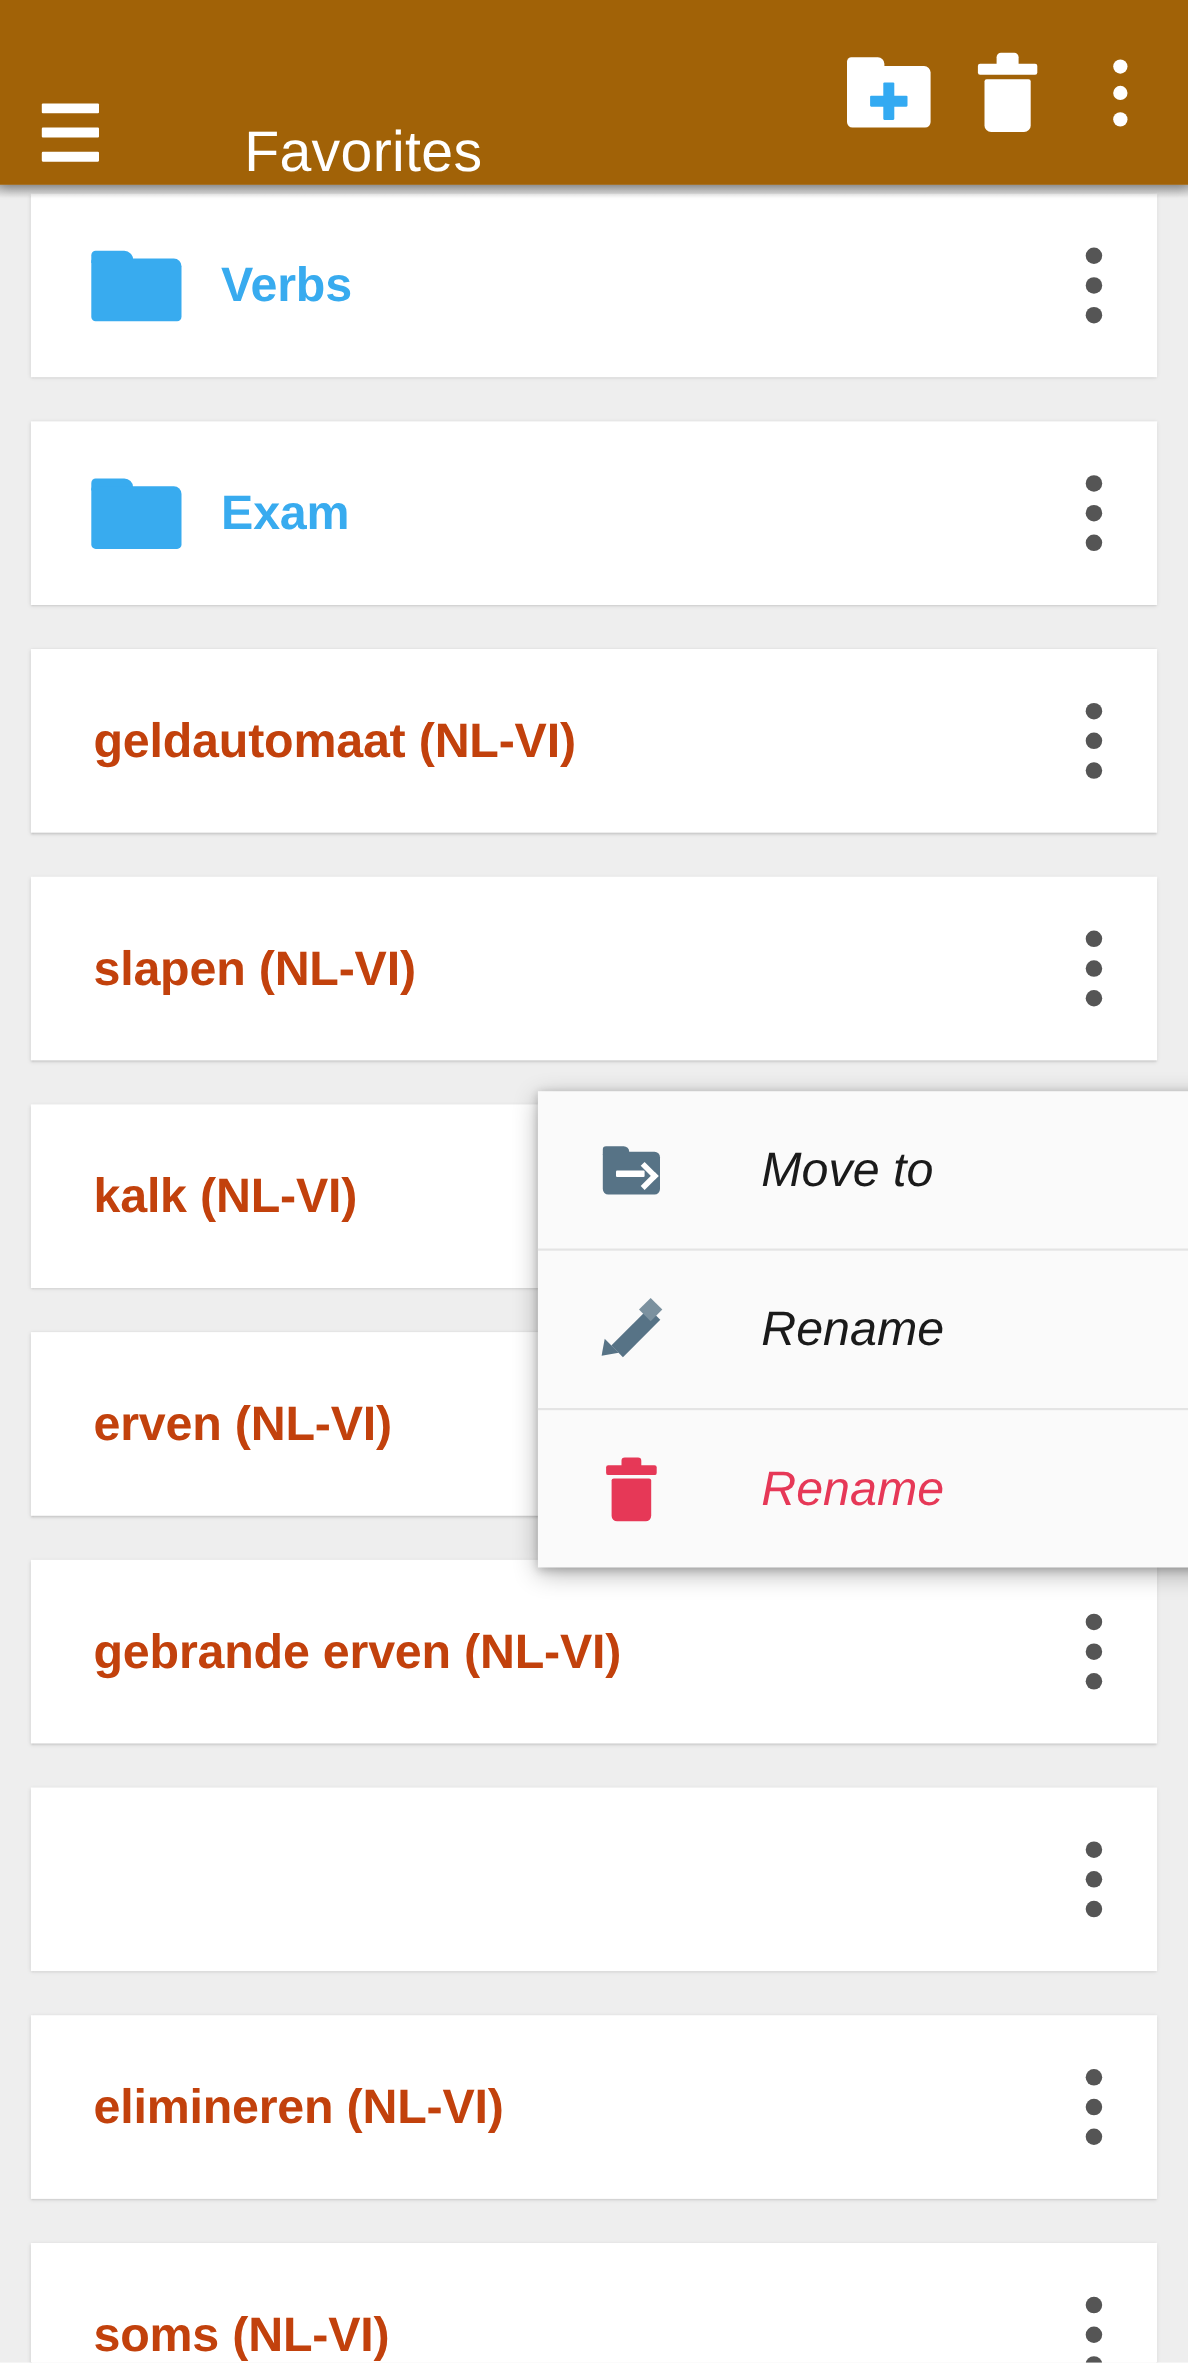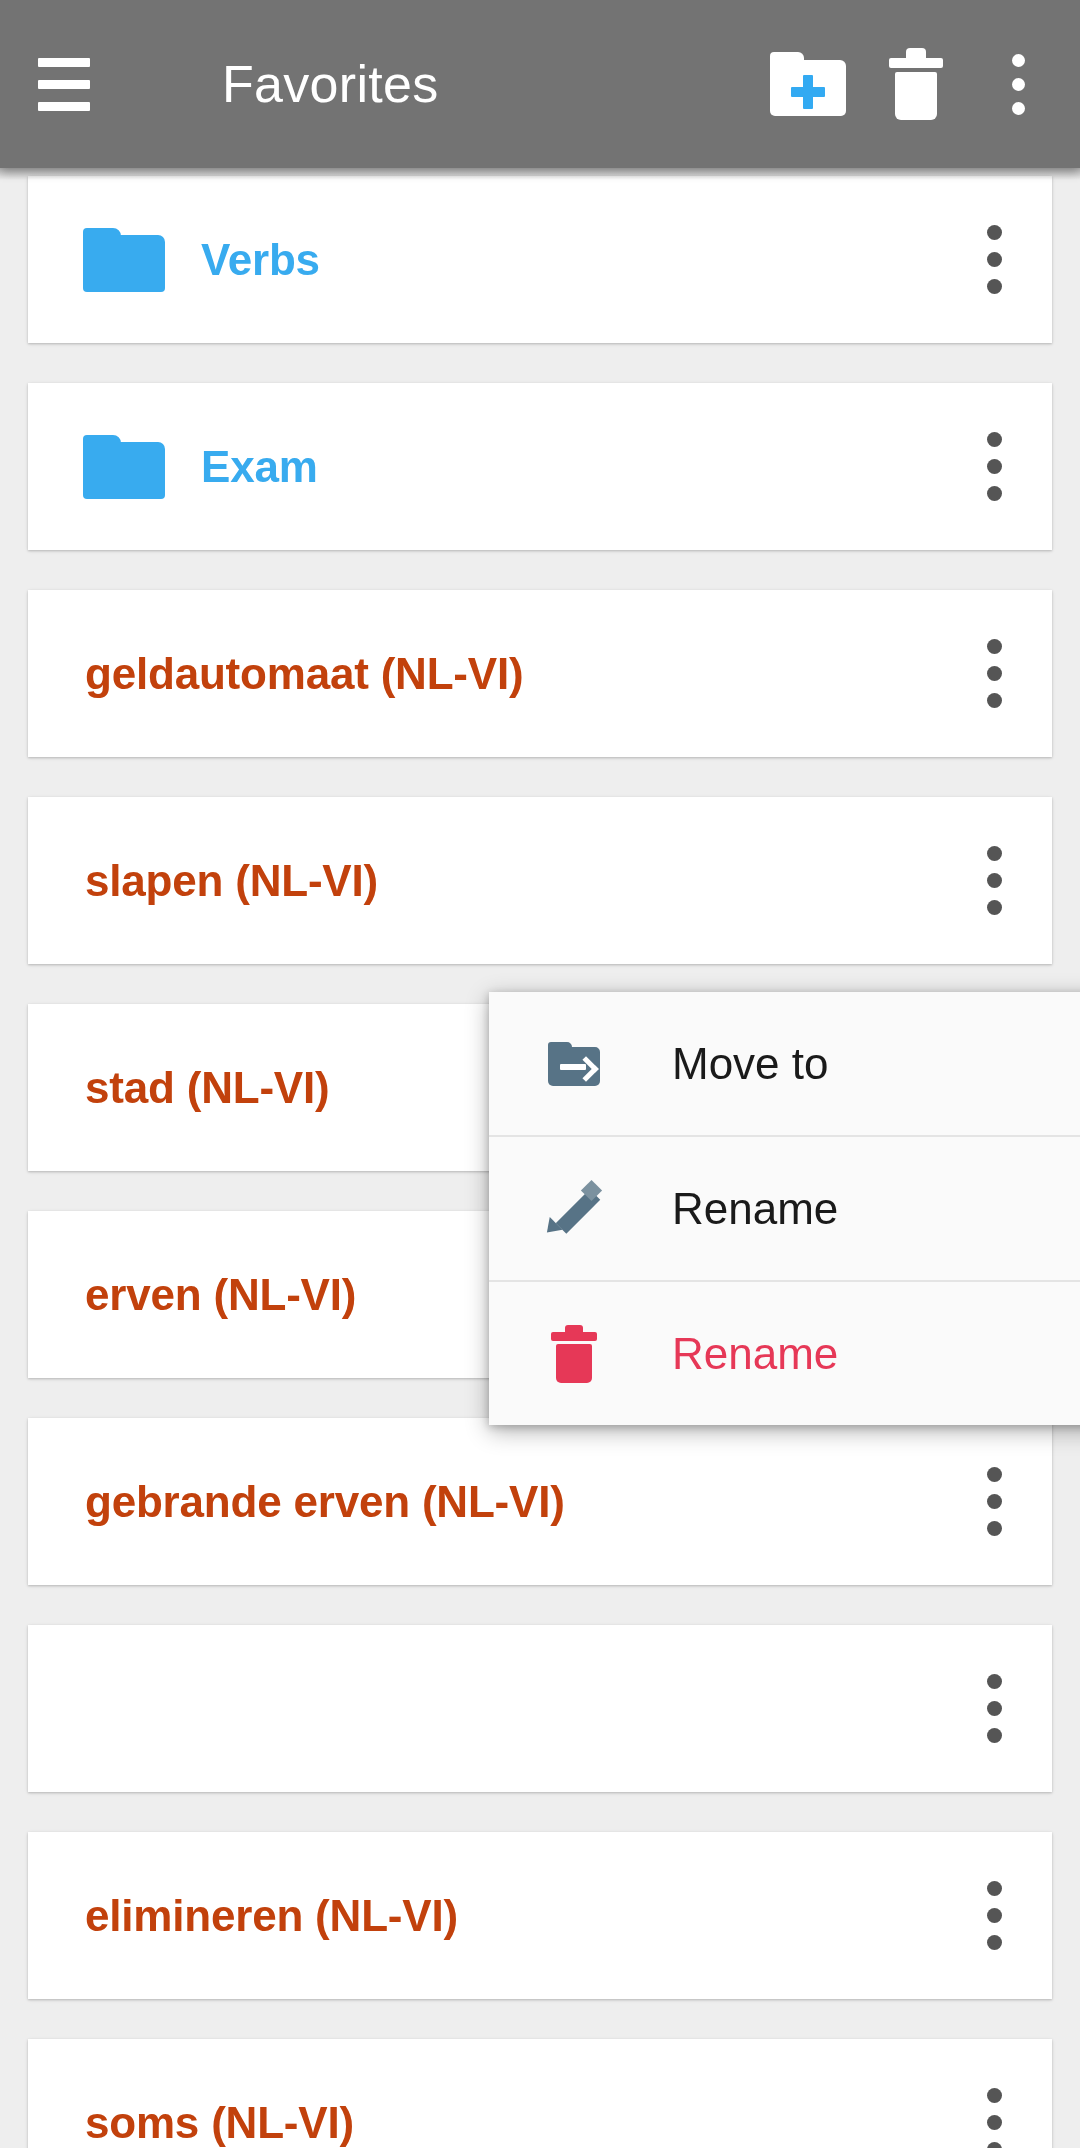--- a/index.html
+++ b/index.html
@@ -15,23 +15,23 @@
     font-family: "Liberation Sans", sans-serif;
     overflow: hidden;
   }
 
   
   .appbar {
     position: absolute;
     top: 0; left: 0;
     width: 1080px;
     height: 168px;
-    background: #737373;
-    display: flex;
-    align-items: center;
+    background: #a16207;
+    display: flex;
+    align-items: flex-end;
     box-shadow: 0 4px 10px rgba(0,0,0,0.30);
     z-index: 5;
   }
   .appbar-shadow {
     position: absolute;
     top: 168px; left: 0;
     width: 1080px;
     height: 12px;
     background: linear-gradient(to bottom, rgba(0,0,0,0.22), rgba(0,0,0,0));
     z-index: 4;
@@ -240,24 +240,25 @@
   .popup-item:last-child { border-bottom: none; }
   .popup-item .mi-icon {
     width: 64px;
     margin-left: 53px;
     display: flex;
     align-items: center;
     justify-content: center;
     flex: 0 0 auto;
   }
   .popup-item .mi-label {
-    margin-left: 66px;
+    margin-left: 86px;
     font-size: 44px;
     color: #1a1a1a;
     white-space: nowrap;
+    font-style: italic;
   }
   .popup-item .mi-label.danger { color: #e63857; }
 
   
   .icon-moveto {
     position: relative;
     width: 52px;
     height: 44px;
   }
   .icon-moveto .tab {
@@ -432,21 +433,21 @@
     <div class="card">
       <div class="label word">slapen (NL-VI)</div>
       <div class="row-kebab">
         <i></i>
         <i></i>
         <i></i>
       </div>
     </div>
 
     <div class="card">
-      <div class="label word">stad (NL-VI)</div>
+      <div class="label word">kalk (NL-VI)</div>
       <div class="row-kebab">
         <i></i>
         <i></i>
         <i></i>
       </div>
     </div>
 
     <div class="card">
       <div class="label word">erven (NL-VI)</div>
       <div class="row-kebab">

